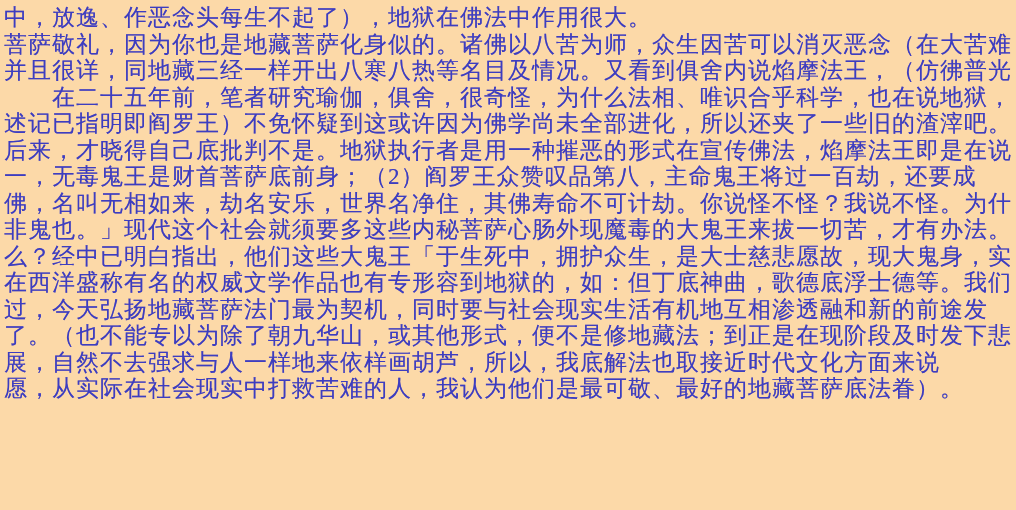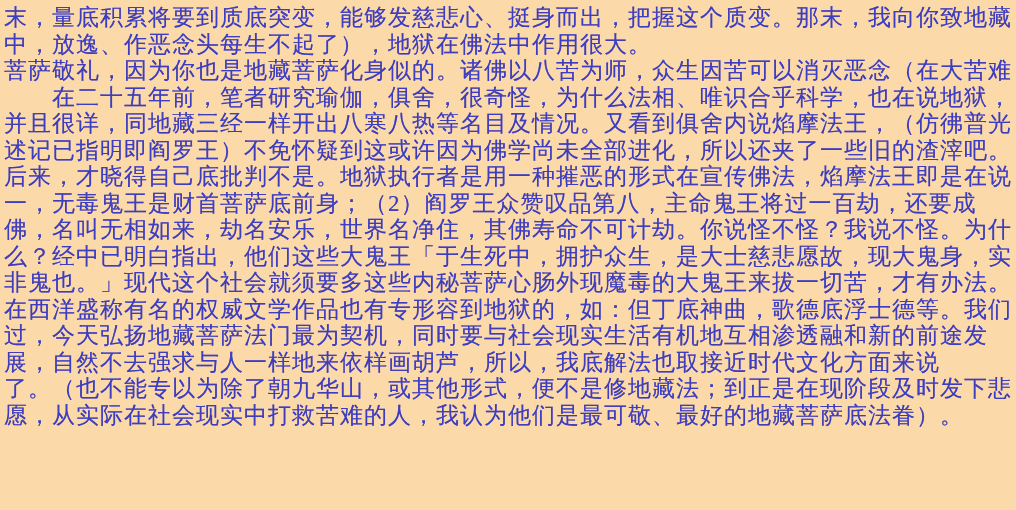--- a/index.html
+++ b/index.html
@@ -29,29 +29,28 @@
     letter-spacing: 1px;
     color: #3d3dc0;
     text-shadow: 0 0 0.5px rgba(61, 61, 192, 0.55);
     font-weight: 500;
   }
 </style>
 </head>
 <body>
 
 <div class="page">
-  <span class="text-line">末，量底积累将要到质底突变，能够发慈悲心、挺身而出，把握这个质变。那末，我向你致地藏</span>
   <span class="text-line">中，放逸、作恶念头每生不起了），地狱在佛法中作用很大。</span>
   <span class="text-line">菩萨敬礼，因为你也是地藏菩萨化身似的。诸佛以八苦为师，众生因苦可以消灭恶念（在大苦难</span>
+  <span class="text-line">并且很详，同地藏三经一样开出八寒八热等名目及情况。又看到俱舍内说焰摩法王，（仿彿普光</span>
   <span class="text-line">　　在二十五年前，笔者研究瑜伽，俱舍，很奇怪，为什么法相、唯识合乎科学，也在说地狱，</span>
-  <span class="text-line">并且很详，同地藏三经一样开出八寒八热等名目及情况。又看到俱舍内说焰摩法王，（仿彿普光</span>
   <span class="text-line">述记已指明即阎罗王）不免怀疑到这或许因为佛学尚未全部进化，所以还夹了一些旧的渣滓吧。</span>
   <span class="text-line">后来，才晓得自己底批判不是。地狱执行者是用一种摧恶的形式在宣传佛法，焰摩法王即是在说</span>
   <span class="text-line">一，无毒鬼王是财首菩萨底前身；（2）阎罗王众赞叹品第八，主命鬼王将过一百劫，还要成</span>
   <span class="text-line">佛，名叫无相如来，劫名安乐，世界名净住，其佛寿命不可计劫。你说怪不怪？我说不怪。为什</span>
+  <span class="text-line">非鬼也。」现代这个社会就须要多这些内秘菩萨心肠外现魔毒的大鬼王来拔一切苦，才有办法。</span>
   <span class="text-line">么？经中已明白指出，他们这些大鬼王「于生死中，拥护众生，是大士慈悲愿故，现大鬼身，实</span>
-  <span class="text-line">非鬼也。」现代这个社会就须要多这些内秘菩萨心肠外现魔毒的大鬼王来拔一切苦，才有办法。</span>
   <span class="text-line">在西洋盛称有名的权威文学作品也有专形容到地狱的，如：但丁底神曲，歌德底浮士德等。我们</span>
   <span class="text-line">过，今天弘扬地藏菩萨法门最为契机，同时要与社会现实生活有机地互相渗透融和新的前途发</span>
+  <span class="text-line">了。（也不能专以为除了朝九华山，或其他形式，便不是修地藏法；到正是在现阶段及时发下悲</span>
   <span class="text-line">展，自然不去强求与人一样地来依样画胡芦，所以，我底解法也取接近时代文化方面来说</span>
-  <span class="text-line">了。（也不能专以为除了朝九华山，或其他形式，便不是修地藏法；到正是在现阶段及时发下悲</span>
   <span class="text-line">愿，从实际在社会现实中打救苦难的人，我认为他们是最可敬、最好的地藏菩萨底法眷）。</span>
 </div>
 
 </body></html>

